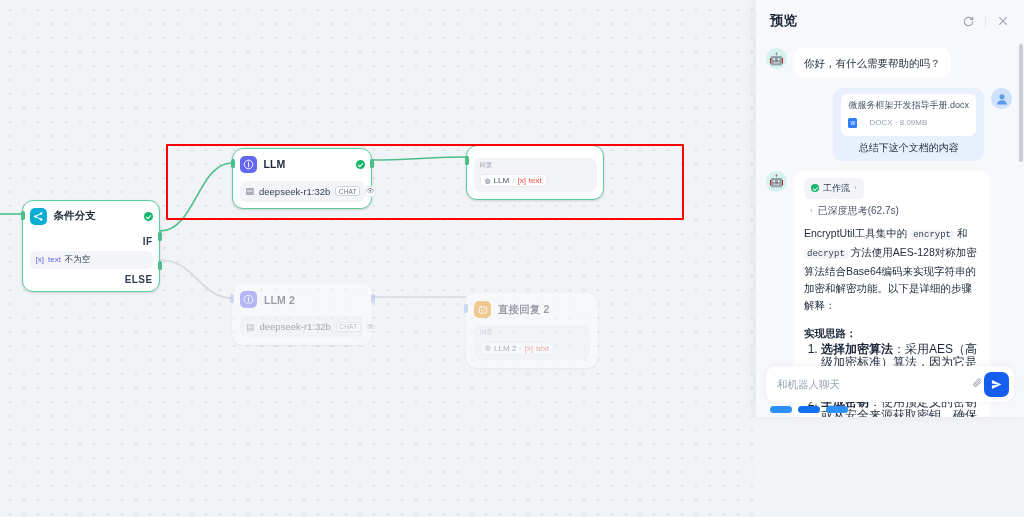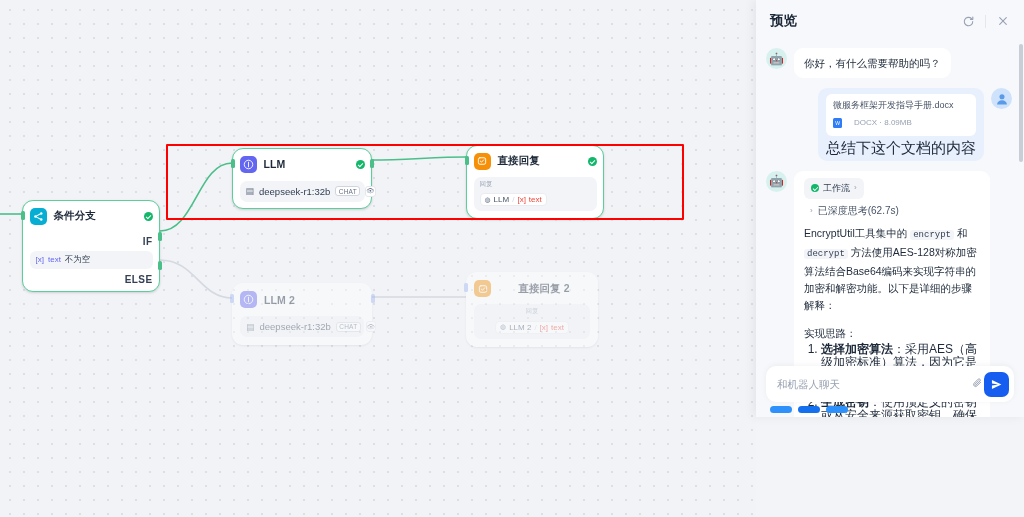--- a/index.html
+++ b/index.html
@@ -151,21 +151,21 @@
   .file-card {
     background: #fff; border-radius: 6px; padding: 5px 7px; margin-bottom: 4px;
   }
   .file-name { font-size: 9px; color: #475467; line-height: 12.5px; word-break: break-all; }
   .file-meta { display: flex; align-items: center; gap: 12px; margin-top: 3px; }
   .file-ico {
     width: 9px; height: 10px; border-radius: 1.5px; background: #2e7cf6;
     display: flex; align-items: center; justify-content: center; font-size: 5px; color: #fff;
   }
   .file-size { font-size: 8px; color: #98a2b3; }
-  .user-text { font-size: 15px; line-height: 15px; text-align: center; }
+  .user-text { font-size: 10px; line-height: 15px; text-align: center; }
 
   .wf-head {
     display: inline-flex; align-items: center; gap: 4px;
     background: #f2f4f7; border-radius: 6px; padding: 2.5px 7px; margin-bottom: 4px;
   }
   .wf-dot {
     width: 8px; height: 8px; border-radius: 50%; background: #12b76a; position: relative;
   }
   .wf-dot::after {
     content: ""; position: absolute; left: 1.8px; top: 3px;
@@ -176,21 +176,21 @@
   .wf-chev { font-size: 8px; color: #98a2b3; }
   .think-row { display: flex; align-items: center; gap: 5px; padding-left: 6px; margin-bottom: 6px; }
   .think-chev { font-size: 8px; color: #98a2b3; }
   .think-label { font-size: 10px; color: #475467; }
 
   .ai-body { font-size: 10.5px; line-height: 17px; color: #1d2939; }
   code.inl {
     background: #f2f4f7; border-radius: 3px; padding: 0 3px;
     font-family: "Liberation Mono", "DejaVu Sans Mono", monospace; font-size: 9px; color: #344054;
   }
-  .sec-title { font-weight: 400; margin-top: 11px; margin-bottom: 2px; font-size: 10.5px; }
+  .sec-title { font-weight: 700; margin-top: 11px; margin-bottom: 2px; font-size: 10.5px; }
   ol.steps { margin: 0 0 0 17px; padding: 0; }
   ol.steps li { font-size: 12px; line-height: 13px; margin-bottom: 1px; }
   ol.steps b { font-weight: 700; }
 
   #composer-wrap { position: absolute; left: 0; right: 0; bottom: 0; padding: 0 10px 4px 10px; }
   #composer {
     background: #fff; border-radius: 10px; height: 36px;
     display: flex; align-items: center; padding: 0 5px 0 11px; gap: 0;
     box-shadow: 0 -1px 6px rgba(16,24,40,.05);
   }
@@ -281,30 +281,20 @@
         <span class="model-ico">▤</span>
         <span class="model-name">deepseek-r1:32b</span>
         <span class="chat-badge">CHAT</span>
         <span class="eye-badge">👁</span>
       </div>
       <span class="handle h-green" style="left:-2.5px; top:10px;"></span>
       <span class="handle h-green" style="right:-2.5px; top:10px;"></span>
     </div>
 
     <div class="node sel" style="left:466px; top:145px; width:138px;">
-      <div class="node-head">
-        <span class="node-ico ico-reply">
-          <svg width="10" height="10" viewBox="0 0 16 16" fill="none" stroke="#fff" stroke-width="1.5" stroke-linecap="round" stroke-linejoin="round">
-            <rect x="2.2" y="2.8" width="11.6" height="10.4" rx="2.4"></rect>
-            <path d="M5.3 8.1 L7.2 9.9 L10.8 6.1"></path>
-          </svg>
-        </span>
-        <span class="node-title">直接回复</span>
-        <span class="status-dot"></span>
-      </div>
       <div class="reply-body">
         <div class="reply-label">回复</div>
         <span class="reply-chip">
           <span class="chip-ico">◍</span>
           <span class="chip-src">LLM</span>
           <span class="chip-sep">/</span>
           <span class="chip-x">[x]</span>
           <span class="chip-var">text</span>
         </span>
       </div>
@@ -324,21 +314,21 @@
       <div class="node-body">
         <span class="model-ico">▤</span>
         <span class="model-name">deepseek-r1:32b</span>
         <span class="chat-badge">CHAT</span>
         <span class="eye-badge">👁</span>
       </div>
       <span class="handle h-blue" style="left:-2.5px; top:11px;"></span>
       <span class="handle h-blue" style="right:-2.5px; top:11px;"></span>
     </div>
 
-    <div class="node dim" style="left:466px; top:272px; width:132px;text-align:center;">
+    <div class="node dim" style="left:466px; top:293px; width:132px;">
       <div class="node-head">
         <span class="node-ico ico-reply">
           <svg width="10" height="10" viewBox="0 0 16 16" fill="none" stroke="#fff" stroke-width="1.5" stroke-linecap="round" stroke-linejoin="round">
             <rect x="2.2" y="2.8" width="11.6" height="10.4" rx="2.4"></rect>
             <path d="M5.3 8.1 L7.2 9.9 L10.8 6.1"></path>
           </svg>
         </span>
         <span class="node-title">直接回复 2</span>
       </div>
       <div class="reply-body">

